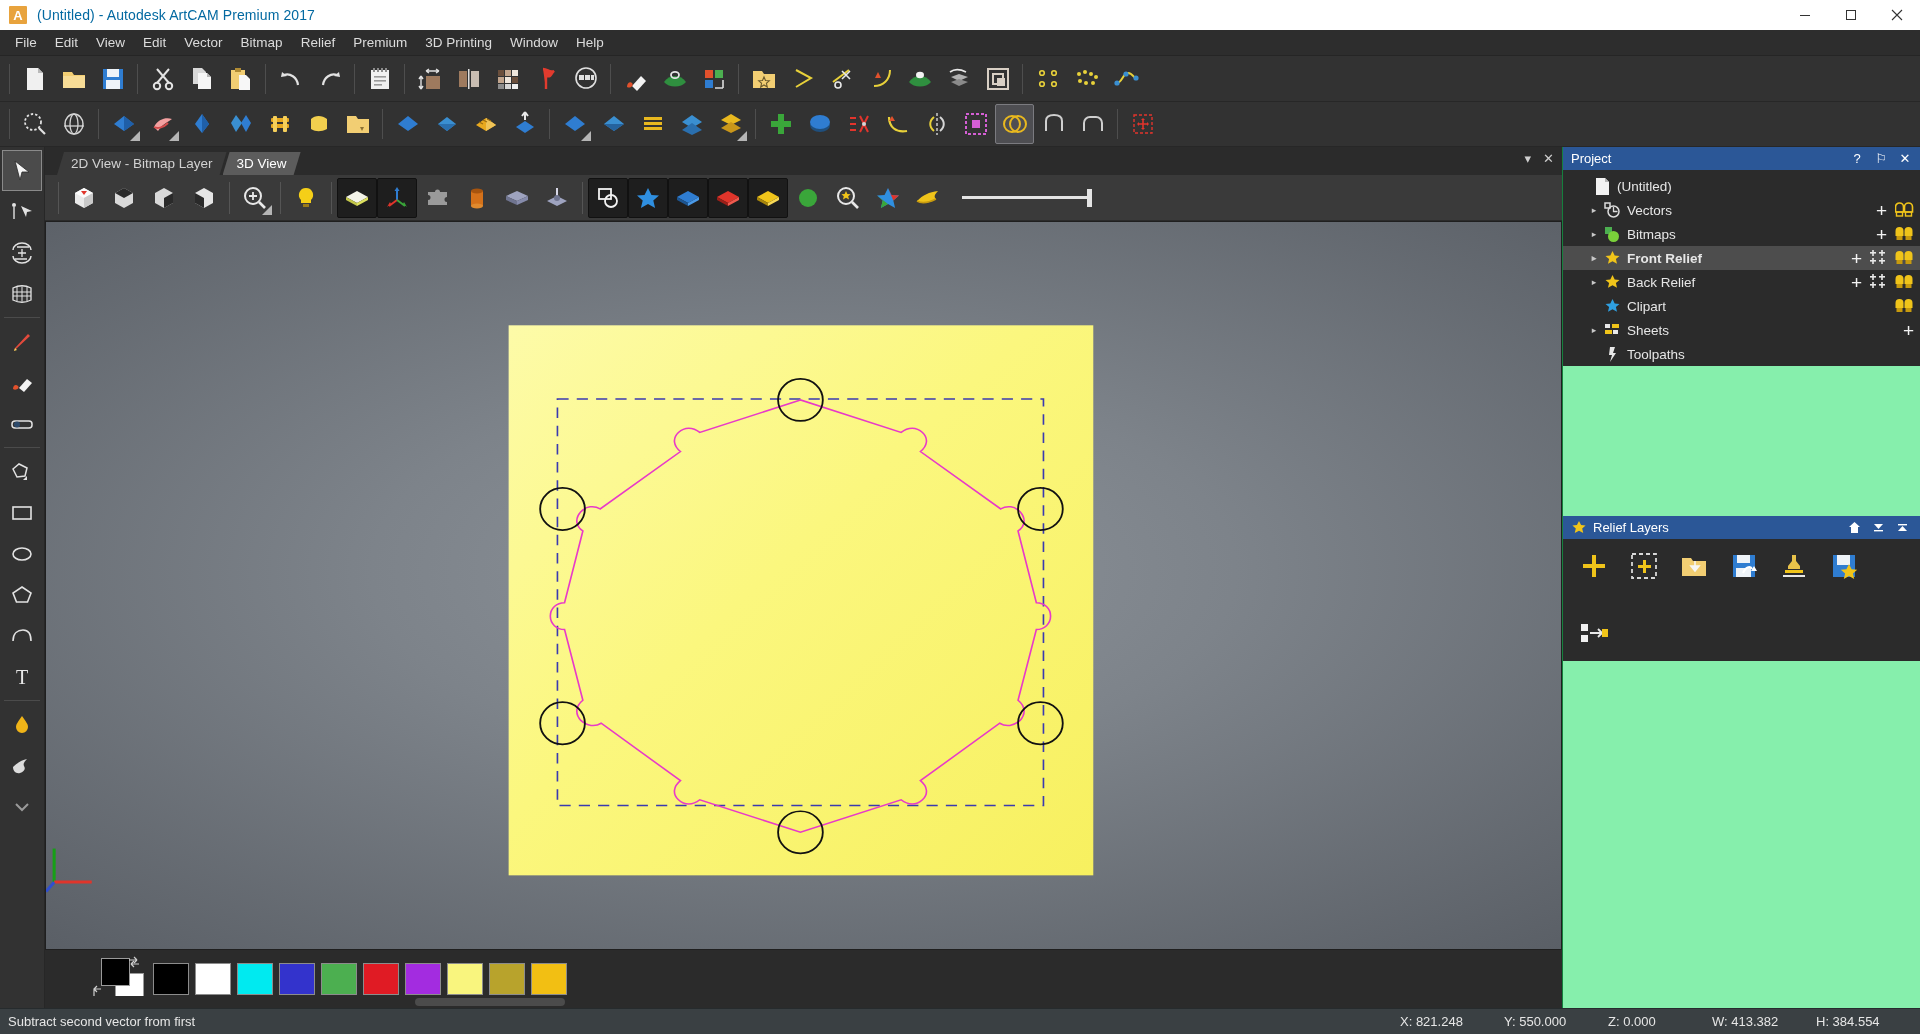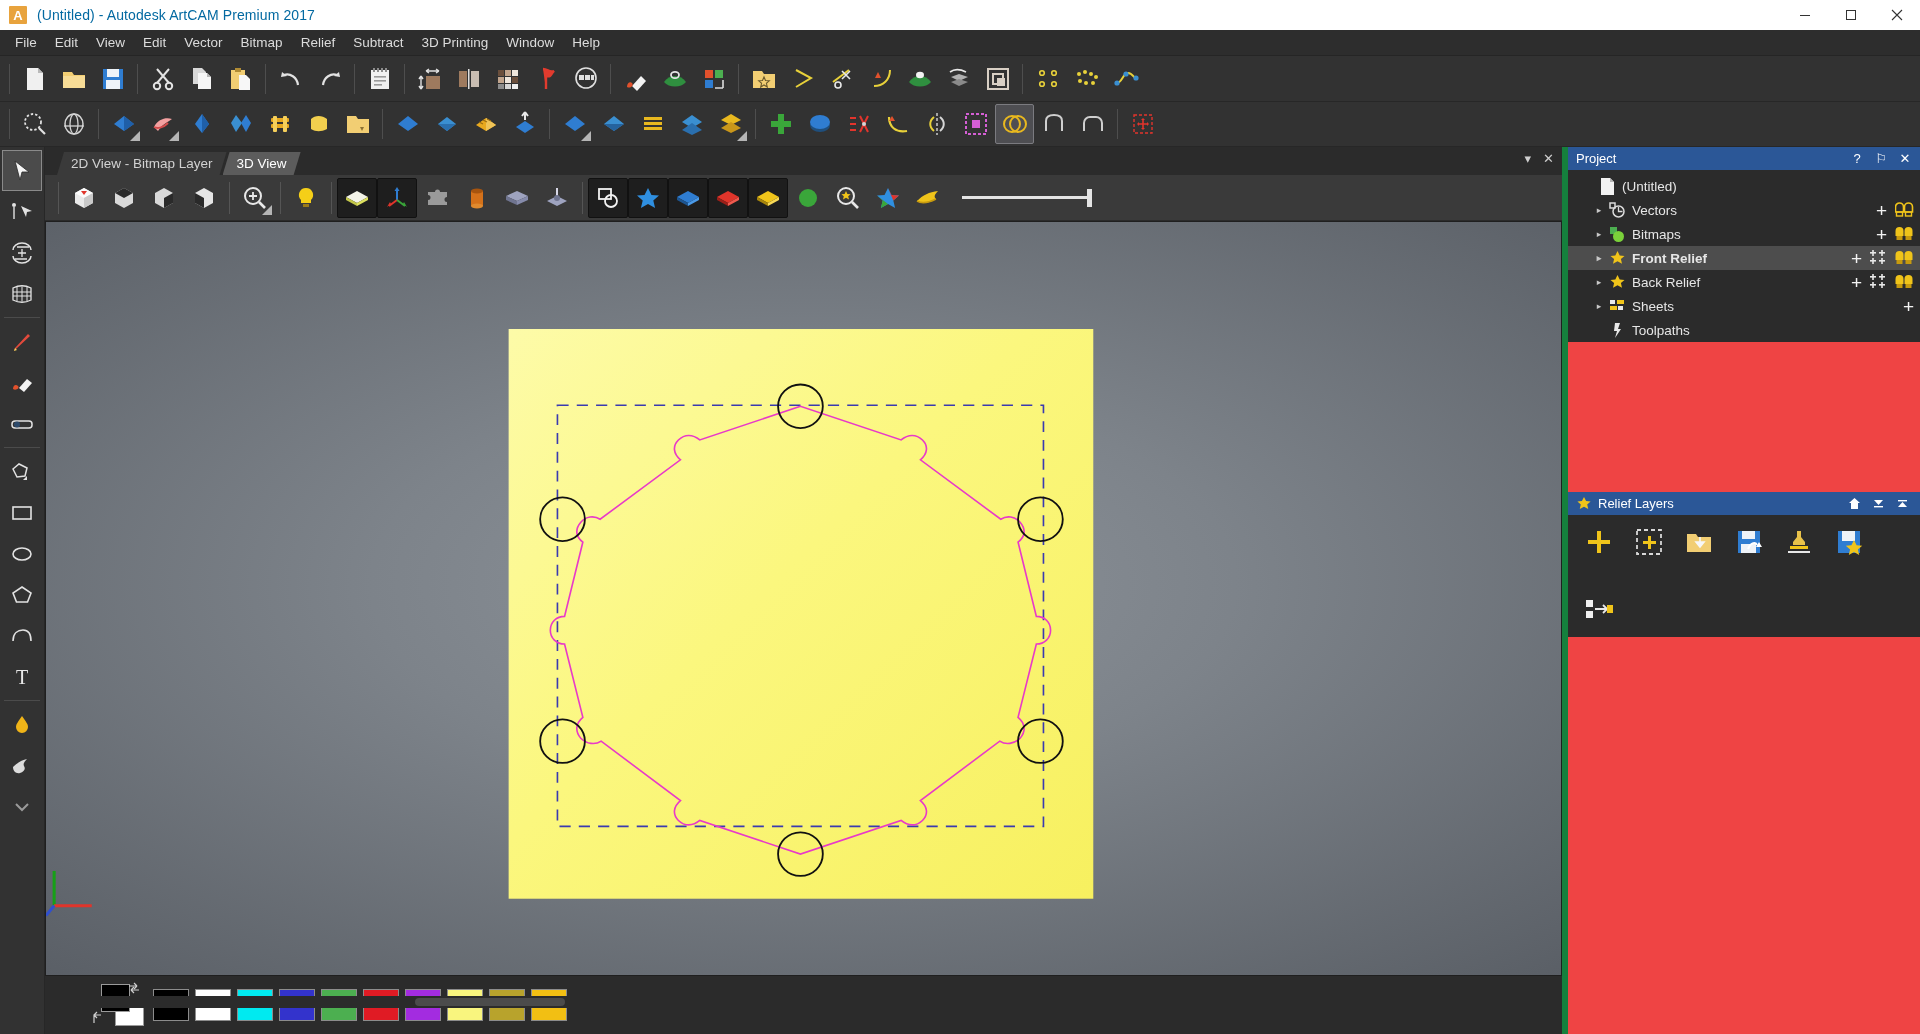--- a/index.html
+++ b/index.html
@@ -106,22 +106,22 @@
   .palettebar { height: 58px; background:#2b2b2b; display:flex; align-items:center;
                 flex: 0 0 58px; padding-left: 48px; }
   .swpair { position: relative; width: 46px; height: 42px; margin-right: 14px; }
   .swpair .fg { position:absolute; left:8px; top:0; width:29px; height:28px; background:#000; border:1px solid #9a9a9a;}
   .swpair .bg { position:absolute; left:22px; top:15px; width:29px; height:27px; background:#fff; border:1px solid #9a9a9a;}
   .swpair .swap { position:absolute; right:-2px; top:-2px; }
   .swpair .reset { position:absolute; left:-1px; bottom:1px; }
   .sw { width: 36px; height: 32px; margin-right: 6px; border: 1px solid #8c8c8c; }
 
   
-  .rightdock { width: 358px; flex: 0 0 358px; background: #ef4444; display:flex; flex-direction:column;
-               border-left: 6px solid #15803d;}
+  .rightdock { width: 358px; flex: 0 0 358px; background: #86efac; display:flex; flex-direction:column;
+               border-left: 1px solid #15803d;}
   .panelhdr {
     height: 23px; background: #2b5797; display:flex; align-items:center;
     padding: 0 6px 0 8px; font-size: 13px; color:#fff; gap:6px;
   }
   .panelhdr .spacer { flex: 1; }
   .panelhdr .hbtn { width: 18px; text-align:center; font-size: 13px; color:#fff; }
   .treebody { background:#2b2b2b; padding-top: 4px; }
   .trow { height: 24px; display:flex; align-items:center; padding-left: 6px; font-size:13.5px; color:#e6e6e6; position: relative;}
   .trow.sel { background:#4d4d4d; font-weight:bold; }
   .arrow { width: 14px; text-align:center; font-size: 9px; color:#c8c8c8; }
@@ -172,21 +172,21 @@
   </div>
 
   <div class="menubar">
     <div class="mi">File</div>
     <div class="mi">Edit</div>
     <div class="mi">View</div>
     <div class="mi">Edit</div>
     <div class="mi">Vector</div>
     <div class="mi">Bitmap</div>
     <div class="mi">Relief</div>
-    <div class="mi">Subtract</div>
+    <div class="mi">Premium</div>
     <div class="mi">3D Printing</div>
     <div class="mi">Window</div>
     <div class="mi">Help</div>
   </div>
 
   <div class="tbrow r1">
     <div class="sep"></div>
     <div class="tbtn">
       <svg width="26" height="26" viewBox="0 0 26 26">
           <path d="M5 2h11l5 5v17H5z" fill="#f0f0f0"></path>
@@ -1062,20 +1062,37 @@
               </svg>
             <svg width="19" height="18" viewBox="0 0 19 18">
                 <path d="M4.5 2a4 4 0 014 4v5h-8V6a4 4 0 014-4z" fill="#f0c41a"></path>
                 <path d="M13.5 2a4 4 0 014 4v5h-8V6a4 4 0 014-4z" fill="#f0c41a"></path>
                 <rect x="1.5" y="11" width="6" height="4" fill="#c79a0e"></rect>
                 <rect x="10.5" y="11" width="6" height="4" fill="#c79a0e"></rect>
               </svg>
           </span>
         </div>
 
+        <div class="trow" style="padding-left:24px;">
+          <span class="arrow hidden">▸</span>
+          <span class="tico">
+            <svg width="17" height="17" viewBox="0 0 17 17">
+                <path d="M8.5 1l2.2 4.4 4.8.5-3.6 3.2 1.1 4.7-4.5-2.5L4 13.8l1.1-4.7L1.5 5.9l4.8-.5z" fill="#2f9fe0"></path>
+              </svg>
+          </span>
+          <span>Clipart</span>
+          <span class="acts">
+            <svg width="19" height="18" viewBox="0 0 19 18">
+                <path d="M4.5 2a4 4 0 014 4v5h-8V6a4 4 0 014-4z" fill="#f0c41a"></path>
+                <path d="M13.5 2a4 4 0 014 4v5h-8V6a4 4 0 014-4z" fill="#f0c41a"></path>
+                <rect x="1.5" y="11" width="6" height="4" fill="#c79a0e"></rect>
+                <rect x="10.5" y="11" width="6" height="4" fill="#c79a0e"></rect>
+              </svg>
+          </span>
+        </div>
 
         <div class="trow" style="padding-left:24px;">
           <span class="arrow">▸</span>
           <span class="tico">
             <svg width="17" height="17" viewBox="0 0 17 17">
                 <rect x="1" y="2" width="5" height="4" fill="#e8e8e8"></rect>
                 <rect x="8" y="2" width="7" height="4" fill="#f0c41a"></rect>
                 <rect x="1" y="8" width="7" height="4" fill="#f0c41a"></rect>
                 <rect x="9" y="8" width="5" height="4" fill="#e8e8e8"></rect>
               </svg>
@@ -1174,14 +1191,22 @@
             </svg>
         </div>
       </div>
     </div>
   </div>
 
   <div class="hscroll">
     <div class="thumb"></div>
   </div>
 
+  <div class="statusbar">
+    <div class="msg">Subtract second vector from first</div>
+    <div class="co">X: 821.248</div>
+    <div class="co">Y: 550.000</div>
+    <div class="co">Z: 0.000</div>
+    <div class="co">W: 413.382</div>
+    <div class="co">H: 384.554</div>
+  </div>
 
 </div>
 
 </body></html>

